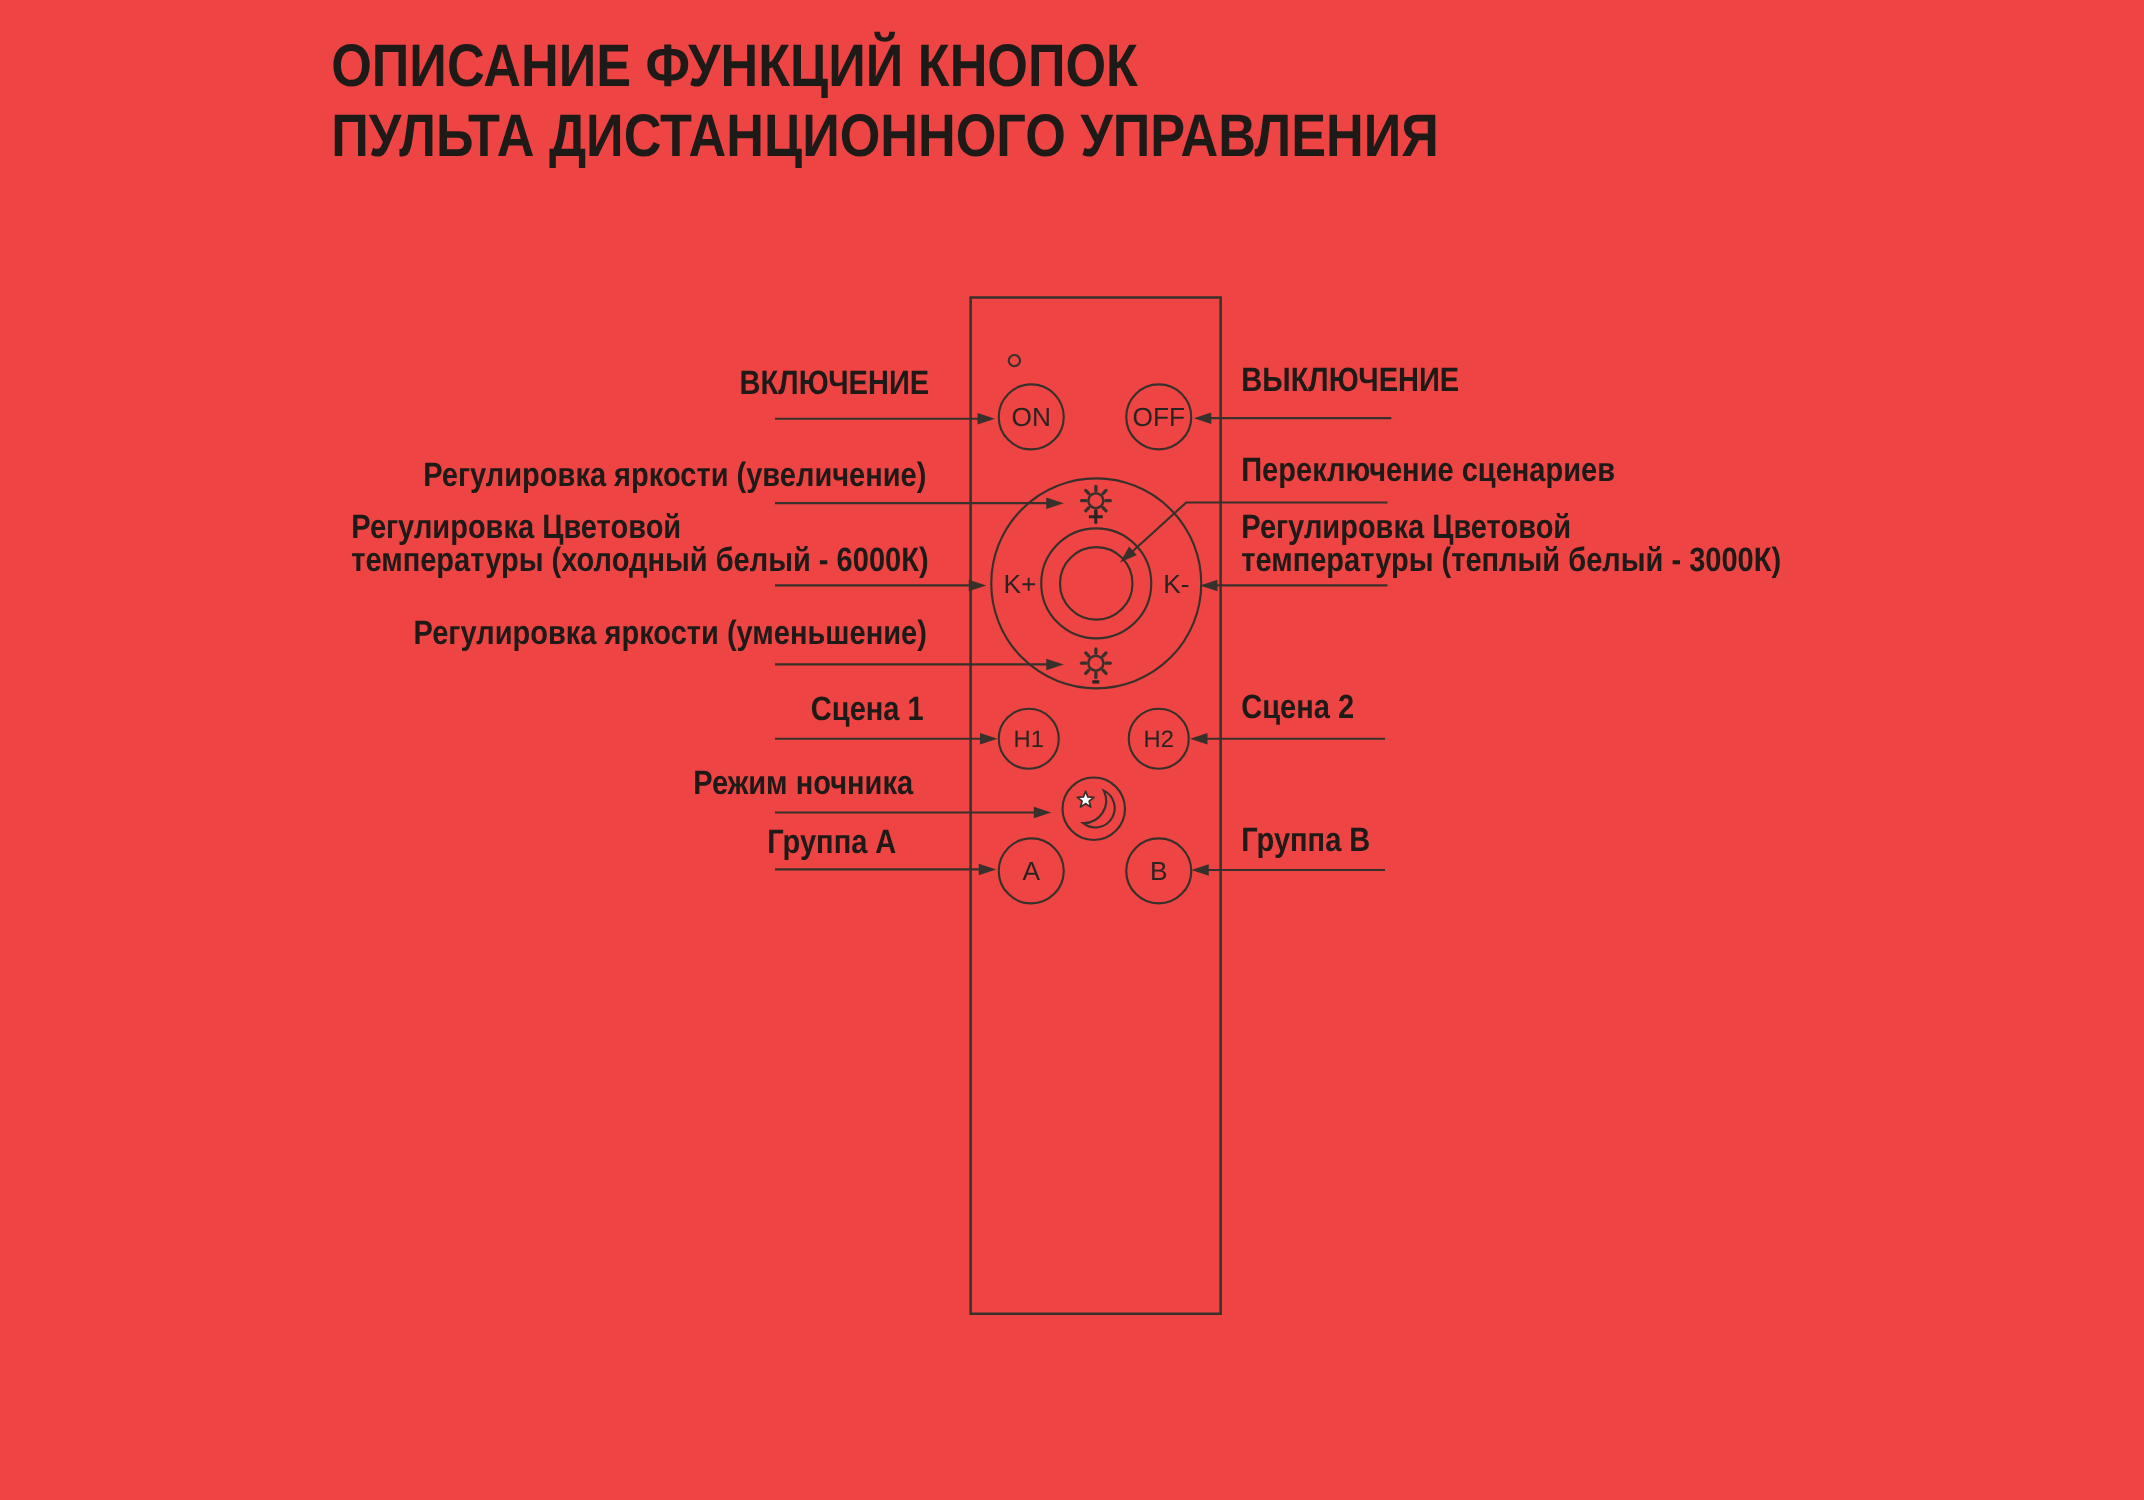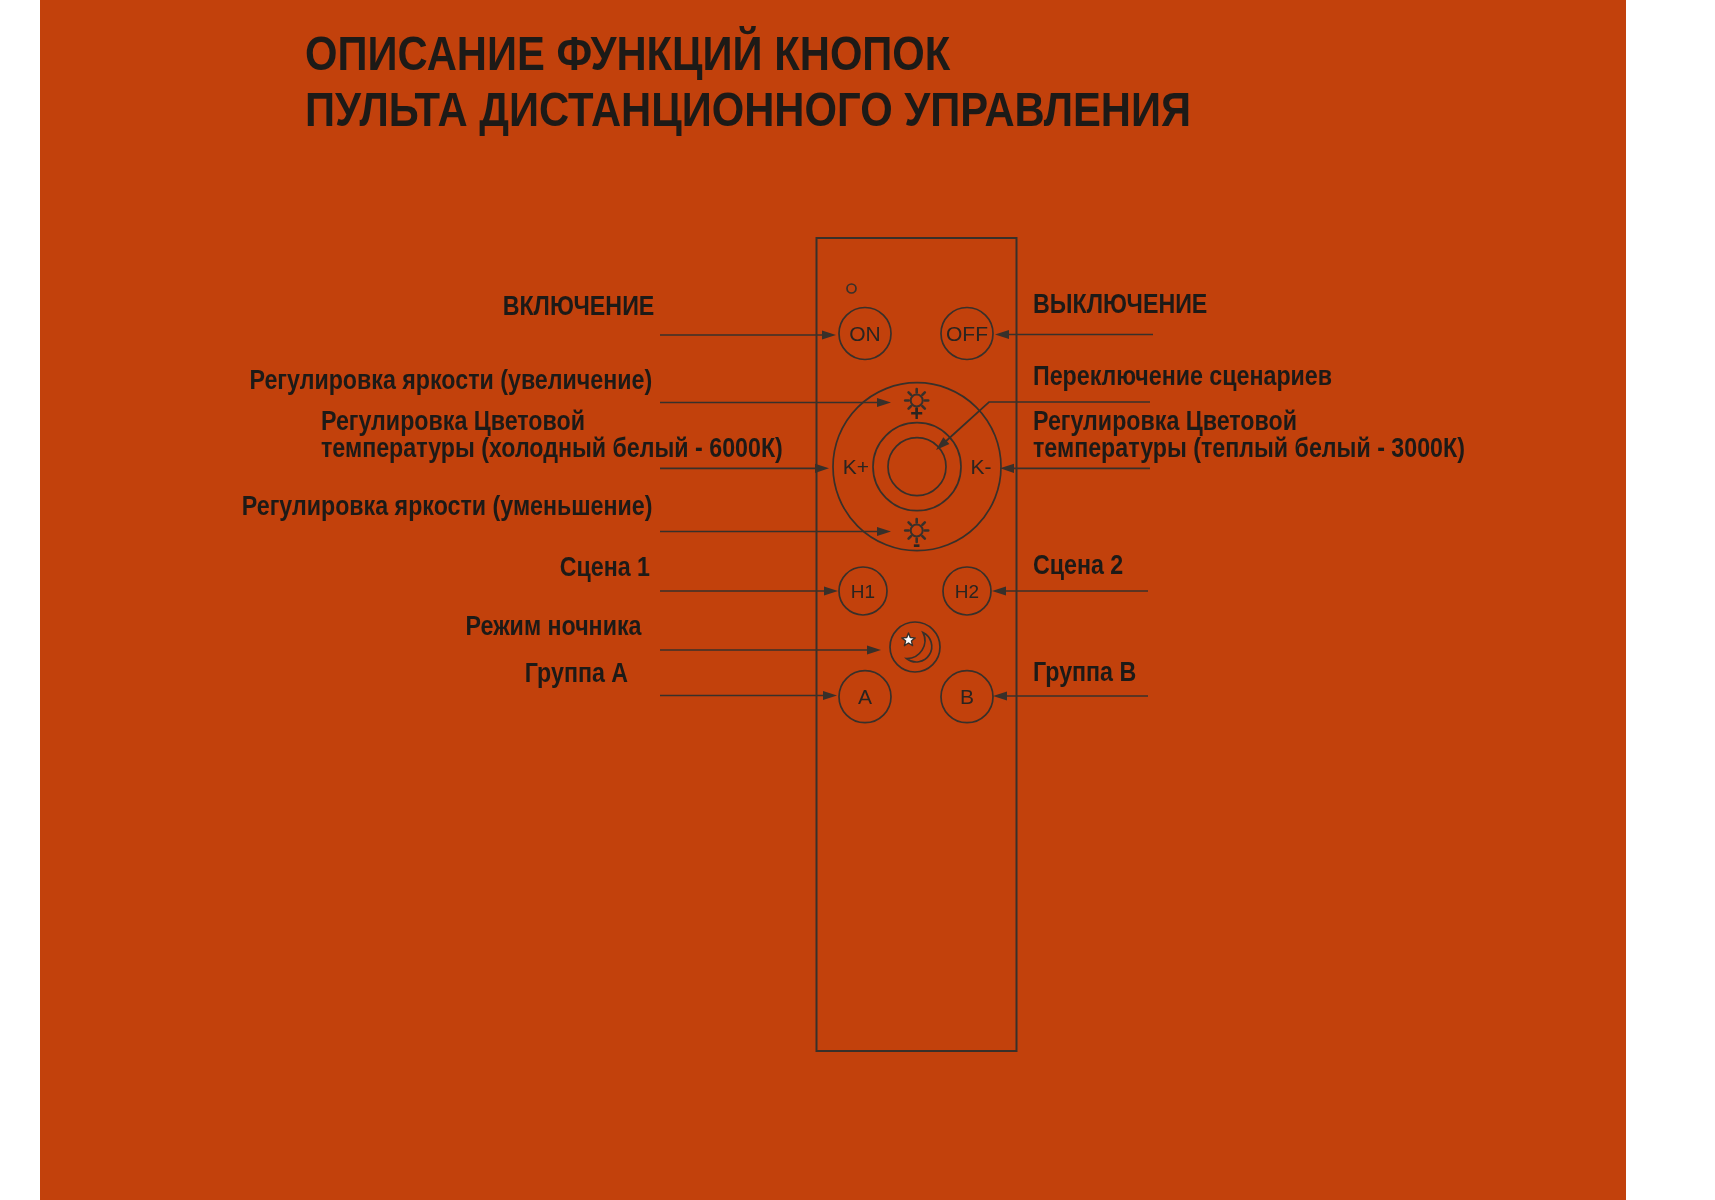--- a/index.html
+++ b/index.html
@@ -1,18 +1,18 @@
 <!DOCTYPE html>
 <html><head>
 <meta charset="utf-8">
 <style>
   html,body { margin:0; padding:0; background:#ffffff; }
   .page {
-    position:relative; width:1586px; height:1200px; background:#c2410c;
-    font-family:"Liberation Sans", sans-serif; overflow:hidden; color:#1d1a17;margin-left:40px;
+    position:relative; width:1715px; height:1200px; background:#ef4444;
+    font-family:"Liberation Sans", sans-serif; overflow:hidden; color:#1d1a17;
   }
   .title {
     position:absolute; left:265px; top:26px;
     font-size:48px; font-weight:bold; line-height:56px; white-space:nowrap;
     transform:scaleX(0.87); transform-origin:0 0; color:#1d1a17;
   }
   .lbl {
     position:absolute; font-size:27px; font-weight:bold; line-height:28px;
     white-space:nowrap; color:#1d1a17;
   }

